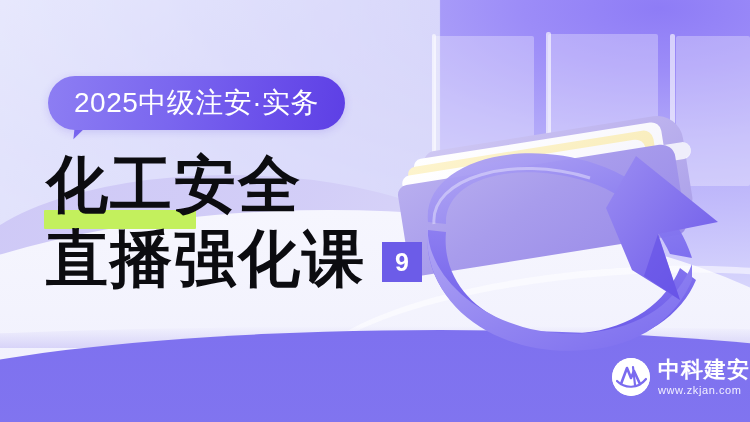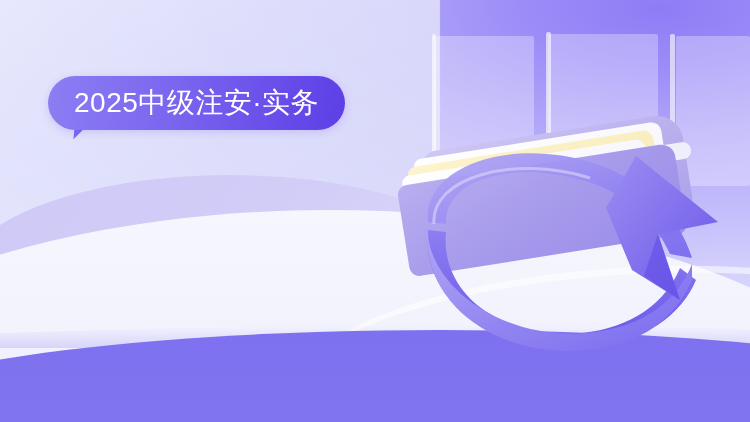--- a/index.html
+++ b/index.html
@@ -225,15 +225,39 @@
       </svg>
     </div>
 
   </div>
 
   <div class="pill-tail"></div>
   <div class="pill">
     <span class="pill-text">2025中级注安·实务</span>
   </div>
 
-
+  <div class="headline">
+    <div class="hl-row">
+      <div class="hl-underline"></div>
+      <div class="hl-line">化工安全</div>
+    </div>
+    <div class="hl-row">
+      <div class="hl-line">直播强化课</div>
+      <div class="hl-badge">9</div>
+    </div>
+  </div>
+
+  <div class="logo">
+    <div class="logo-mark">
+      <svg width="38" height="38" viewBox="0 0 38 38">
+        <circle cx="19" cy="19" r="19" fill="#ffffff"></circle>
+        <path d="M9 26 L15 10 L19 20 L22 13 L28 26" fill="none" stroke="#7a6bef" stroke-width="2.6" stroke-linecap="round" stroke-linejoin="round"></path>
+        <path d="M5 23 C13 31 26 31 34 21" fill="none" stroke="#7a6bef" stroke-width="2.2" stroke-linecap="round"></path>
+        <path d="M21 9 L23 27" fill="none" stroke="#7a6bef" stroke-width="2.2" stroke-linecap="round"></path>
+      </svg>
+    </div>
+    <div class="logo-text">
+      <span class="logo-cn">中科建安</span>
+      <span class="logo-url">www.zkjan.com</span>
+    </div>
+  </div>
 
 </div>
 
 </body></html>

